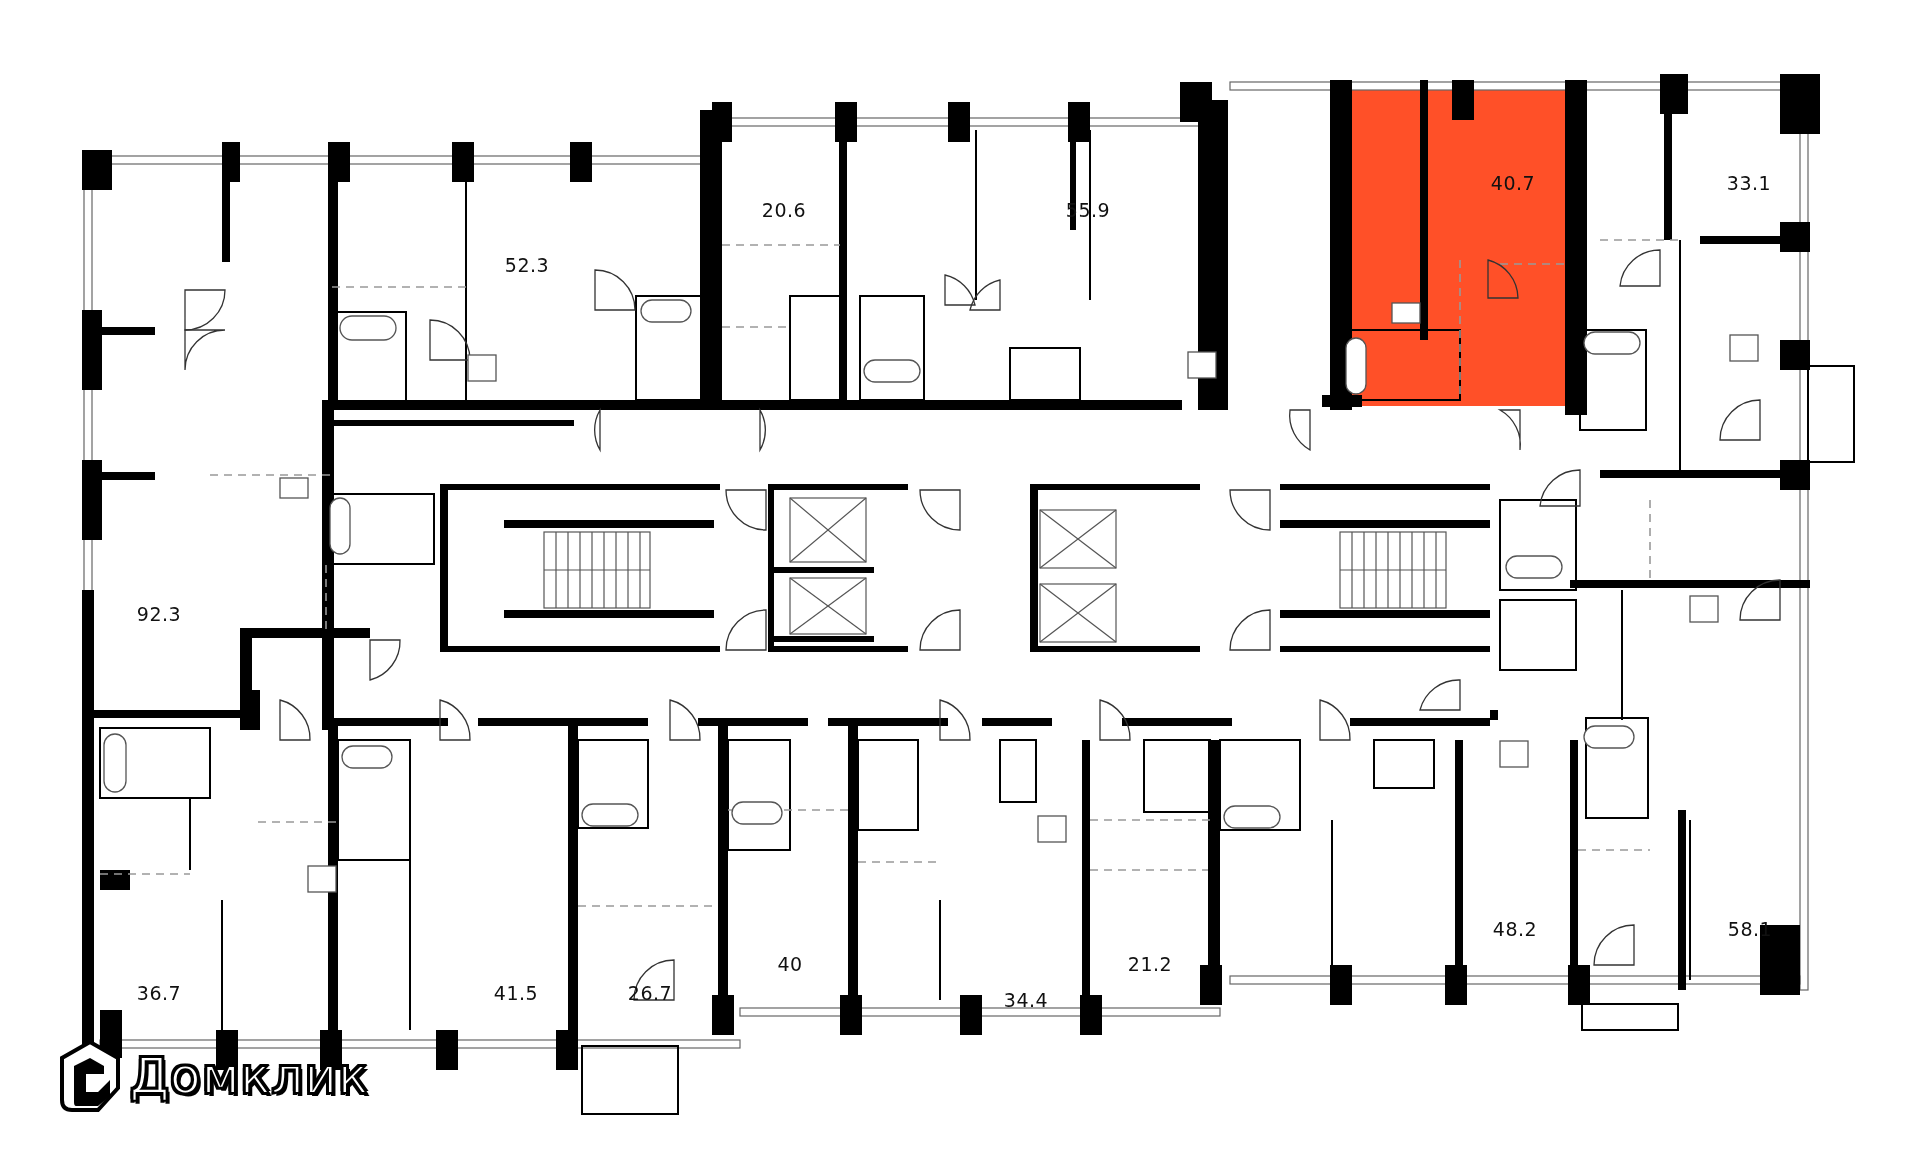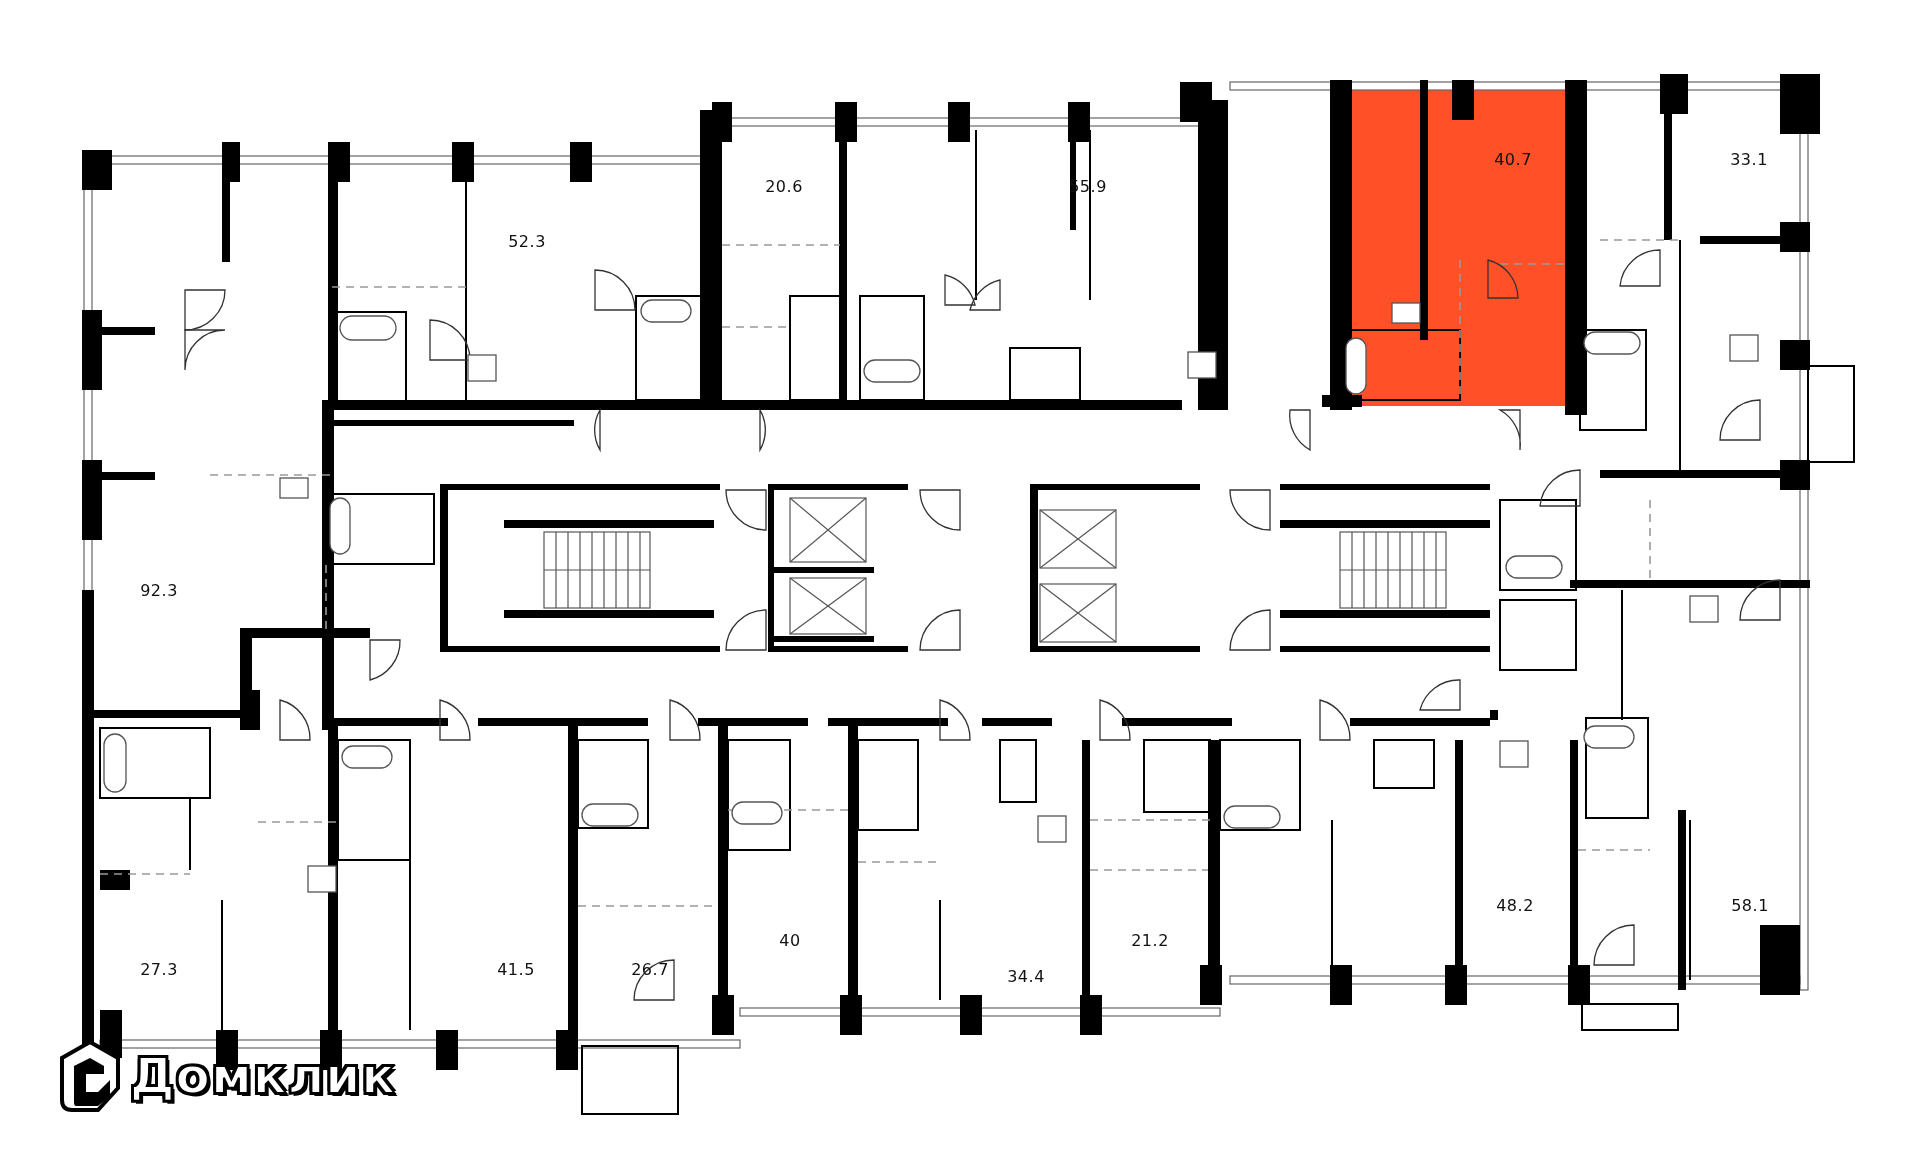--- a/index.html
+++ b/index.html
@@ -5,24 +5,24 @@
   html, body { margin: 0; padding: 0; background: #ffffff; }
   body { width: 1920px; height: 1163px; position: relative; overflow: hidden; font-family: "DejaVu Sans", sans-serif; }
   #plan { position: absolute; left: 0; top: 0; width: 1920px; height: 1163px; }
   .wall { fill: #000; }
   .thin { fill: none; stroke: #000; stroke-width: 2; }
   .hair { fill: none; stroke: #555; stroke-width: 1.2; }
   .dash { fill: none; stroke: #999; stroke-width: 1.6; stroke-dasharray: 8 6; }
   .door { fill: none; stroke: #333; stroke-width: 1.3; }
   .window { fill: #fff; stroke: #666; stroke-width: 1.2; }
   .fixture { fill: #fff; stroke: #555; stroke-width: 1.3; }
-  .unit-label { position: absolute; font-size: 16px; color: #111; transform: translate(-50%, -50%); white-space: nowrap; letter-spacing: 0.5px; }
+  .unit-label { position: absolute; font-size: 19px; color: #111; transform: translate(-50%, -50%); white-space: nowrap; letter-spacing: 0.5px; margin-top: 24px; }
   .logo { position: absolute; left: 58px; top: 1040px; display: flex; align-items: center; gap: 8px; }
   .logo-mark { width: 64px; height: 72px; }
-  .logo-text { font-family: "DejaVu Sans", sans-serif; font-weight: bold; font-size: 50px; color: #fff;
+  .logo-text { font-family: "DejaVu Sans", sans-serif; font-weight: normal; font-size: 50px; color: #fff;
     -webkit-text-stroke: 2px #000; text-shadow: 3px 3px 0 #000, -2px -2px 0 #000, 2px -2px 0 #000, -2px 2px 0 #000; letter-spacing: 1px; }
 </style>
 </head>
 <body>
 
 <svg id="plan" viewBox="0 0 1920 1163" xmlns="http://www.w3.org/2000/svg">
 
   <g>
     <rect x="1340" y="88" width="227" height="318" fill="#FF5028"></rect>
   </g>
@@ -309,21 +309,21 @@
   </g>
 </svg>
 
 <div>
   <div class="unit-label" style="left:527px;top:241px">52.3</div>
   <div class="unit-label" style="left:784px;top:186px">20.6</div>
   <div class="unit-label" style="left:1088px;top:186px">55.9</div>
   <div class="unit-label" style="left:1513px;top:159px">40.7</div>
   <div class="unit-label" style="left:1749px;top:159px">33.1</div>
   <div class="unit-label" style="left:159px;top:590px">92.3</div>
-  <div class="unit-label" style="left:159px;top:969px">27.3</div>
+  <div class="unit-label" style="left:159px;top:969px">36.7</div>
   <div class="unit-label" style="left:516px;top:969px">41.5</div>
   <div class="unit-label" style="left:650px;top:969px">26.7</div>
   <div class="unit-label" style="left:790px;top:940px">40</div>
   <div class="unit-label" style="left:1026px;top:976px">34.4</div>
   <div class="unit-label" style="left:1150px;top:940px">21.2</div>
   <div class="unit-label" style="left:1515px;top:905px">48.2</div>
   <div class="unit-label" style="left:1750px;top:905px">58.1</div>
 </div>
 
 <div class="logo">

